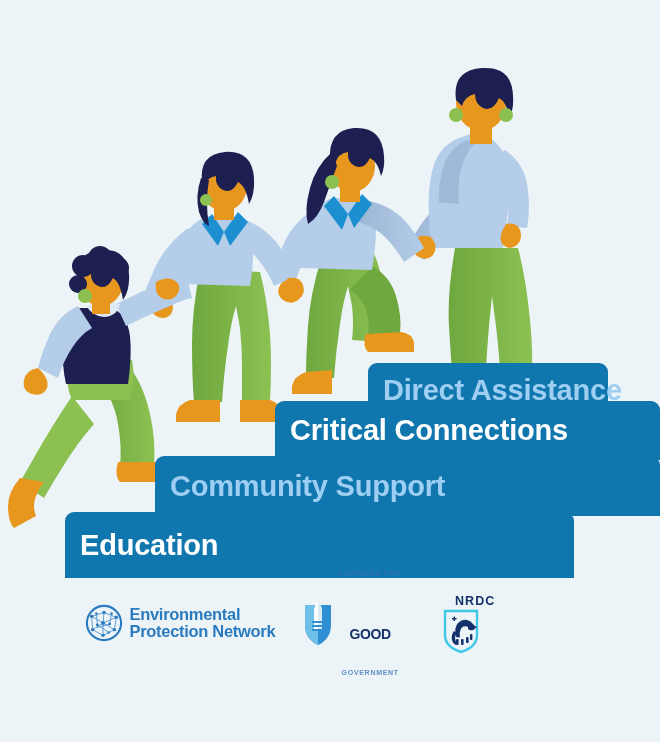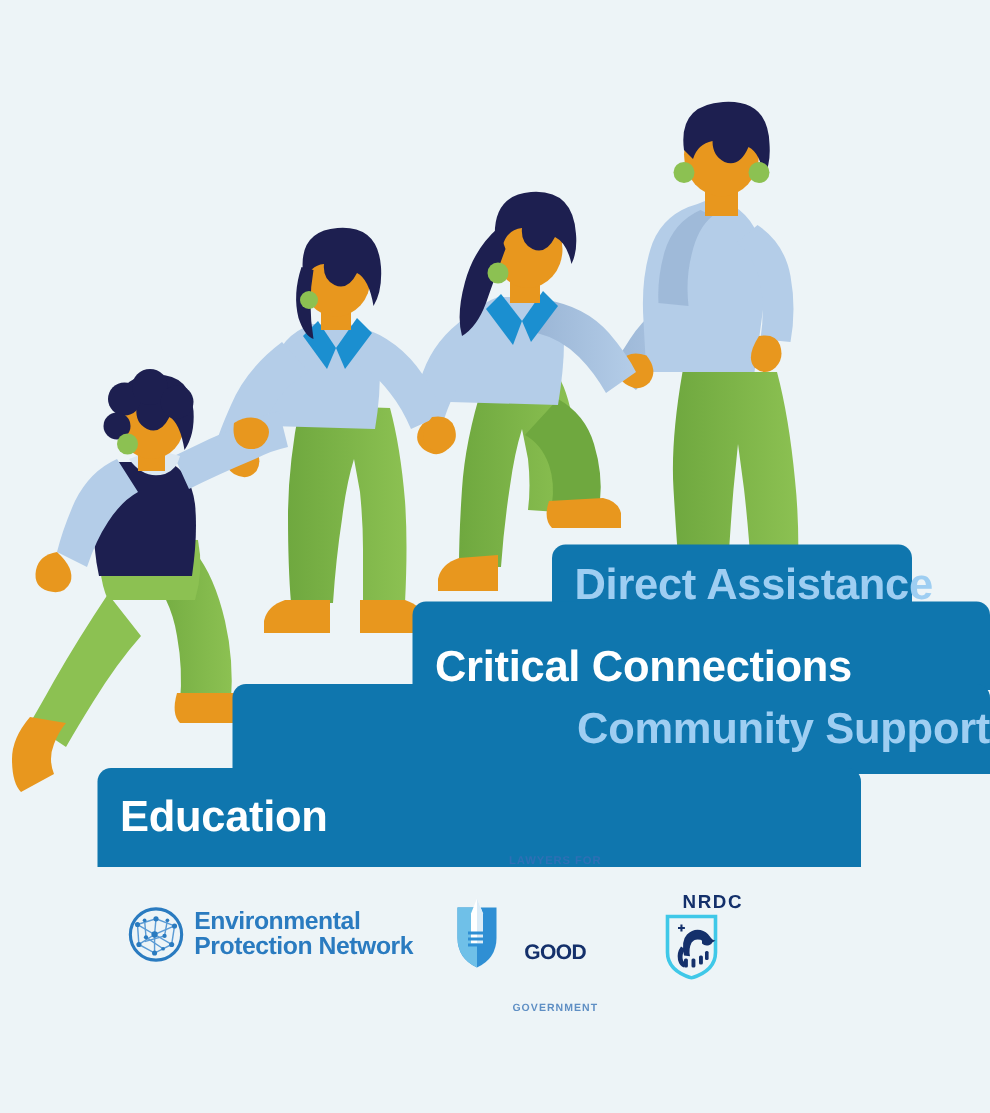--- a/index.html
+++ b/index.html
@@ -256,24 +256,24 @@
       <circle cx="78" cy="284" r="9" fill="#1d1f50"></circle>
 
       <circle cx="85" cy="296" r="7" fill="#8cc152"></circle>
     </g>
   </svg>
 
   <div id="staircase">
     <div class="step" id="step-direct" style="background: rgb(15, 118, 174);">
       <span class="step-label" style="color: rgb(158, 206, 242);">Direct Assistance</span>
     </div>
-    <div class="step" id="step-critical" style="background: rgb(15, 118, 174); align-items: flex-end;">
+    <div class="step" id="step-critical" style="background: rgb(15, 118, 174);">
       <span class="step-label" style="color: rgb(255, 255, 255);">Critical Connections</span>
     </div>
-    <div class="step" id="step-community" style="background: rgb(15, 118, 174); justify-content: flex-end;">
+    <div class="step" id="step-community" style="background: rgb(15, 118, 174);">
       <span class="step-label" style="color: rgb(158, 206, 242);">Community Support</span>
     </div>
     <div class="step" id="step-education" style="background: rgb(15, 118, 174);">
       <span class="step-label" style="color: rgb(255, 255, 255);">Education</span>
     </div>
   </div>
 
   <div id="logo-bar">
 
     <div class="logo" id="logo-epn">

